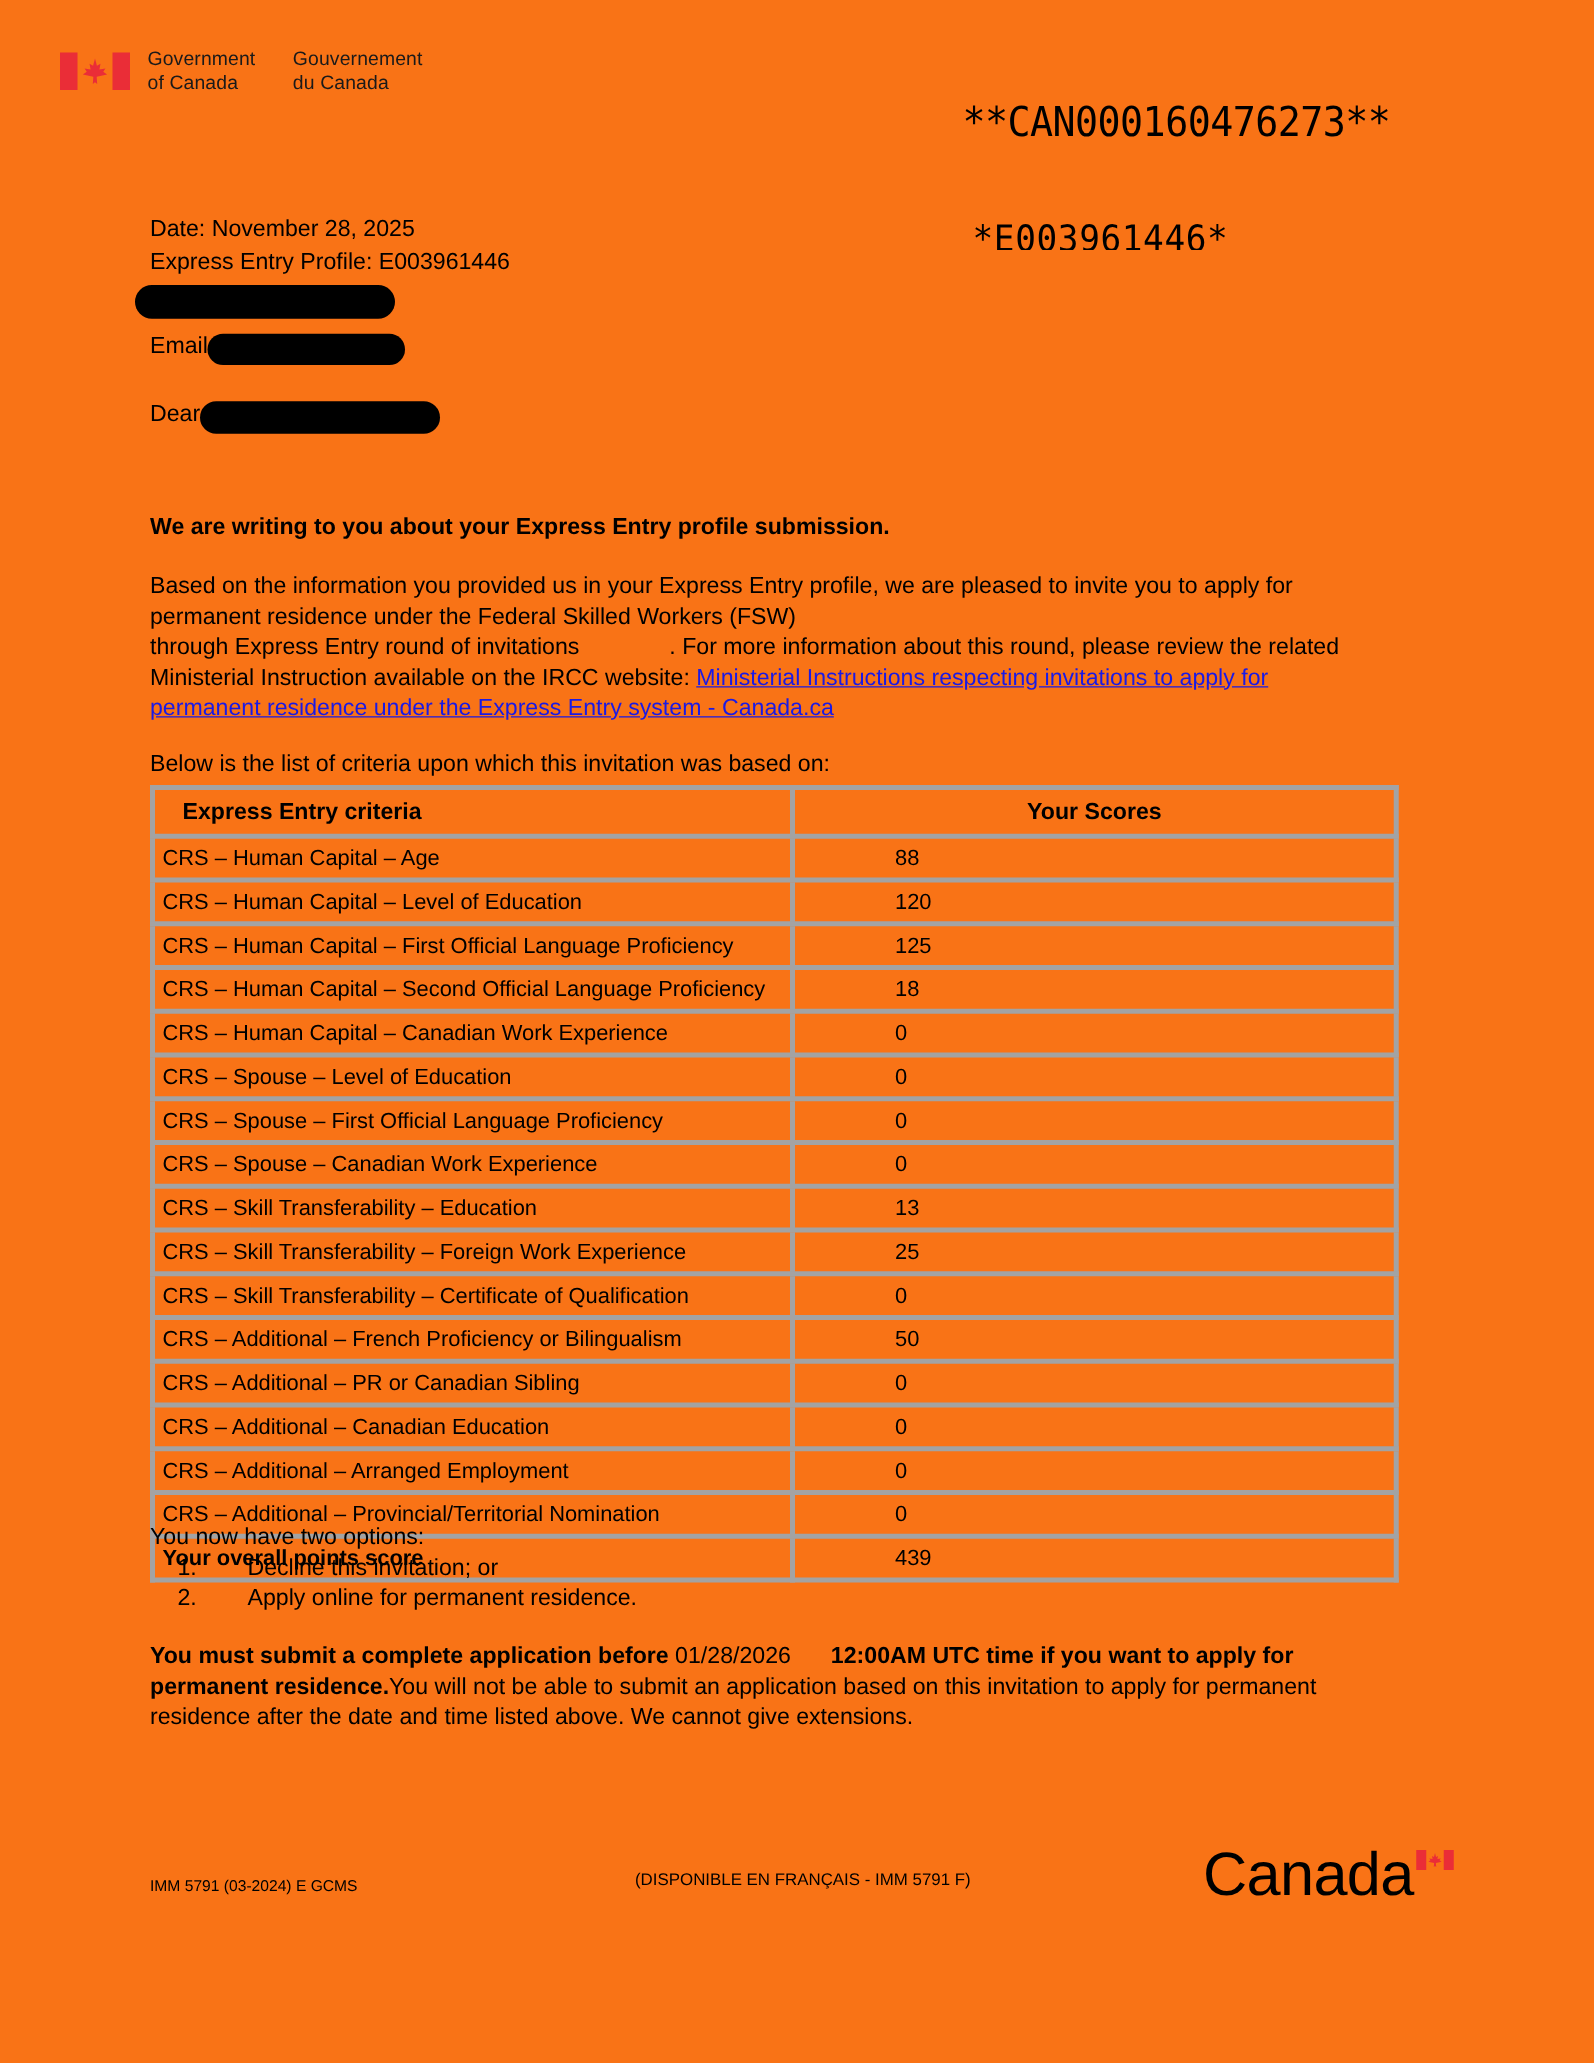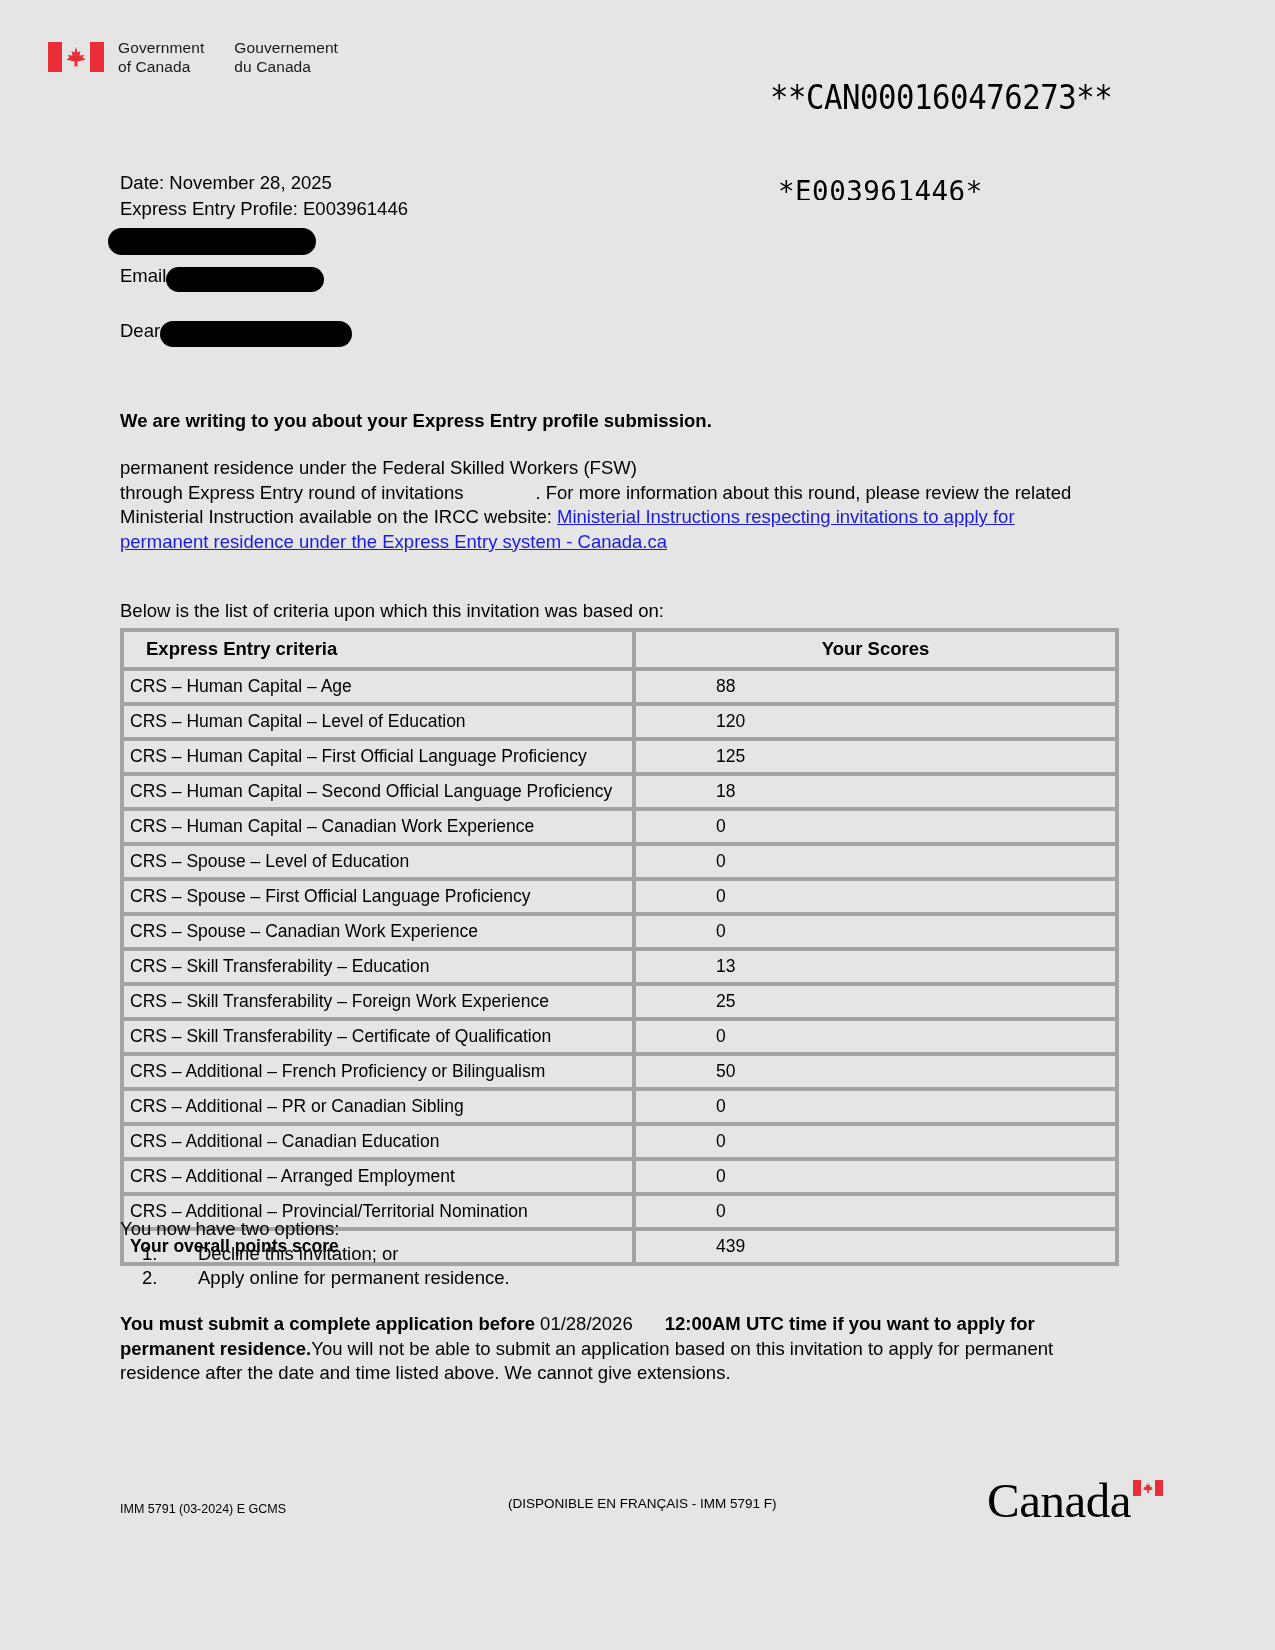--- a/index.html
+++ b/index.html
@@ -8,21 +8,21 @@
     background: #ffffff;
   }
   body {
     font-family: "Liberation Sans", sans-serif;
     color: #000000;
   }
   .page {
     position: relative;
     width: 1275px;
     height: 1650px;
-    background: #e5e5e5;
+    background: #f97316;
     overflow: hidden;
   }
 
   
   .goc-signature {
     position: absolute;
     left: 48px;
     top: 38px;
     display: flex;
     align-items: center;
@@ -242,21 +242,21 @@
     white-space: nowrap;
   }
   .wordmark {
     position: absolute;
     right: 112px;
     top: 1476px;
     display: flex;
     align-items: flex-start;
   }
   .wordmark .word {
-    font-family: Liberation Serif, serif;
+    font-family: Liberation Sans, sans-serif;
     font-size: 49px;
     line-height: 49px;
     letter-spacing: -0.5px;
   }
   .wordmark .wm-flag {
     width: 30px;
     height: 16px;
     position: relative;
     margin-left: 2px;
     margin-top: 4px;
@@ -321,20 +321,21 @@
       <span>Email</span><span class="redact redact-email"></span>
     </div>
     <div class="row-dear">
       <span>Dear</span><span class="redact redact-dear"></span>
     </div>
   </div>
 
   <div class="intro-bold">We are writing to you about your Express Entry profile submission.</div>
 
   <div class="para-main">
+    <div class="ln">Based on the information you provided us in your Express Entry profile, we are pleased to invite you to apply for</div>
     <div class="ln">permanent residence under the Federal Skilled Workers (FSW)</div>
     <div class="ln"><span>through Express Entry round of invitations</span><span class="gap-round"></span><span>. For more information about this round, please review the related</span></div>
     <div class="ln"><span>Ministerial Instruction available on the IRCC website:</span> <a class="link" href="#">Ministerial Instructions respecting invitations to apply for</a></div>
     <div class="ln"><a class="link" href="#">permanent residence under the Express Entry system - Canada.ca</a></div>
   </div>
 
   <div class="below-list">Below is the list of criteria upon which this invitation was based on:</div>
 
   <table class="crs-table">
     <colgroup>

